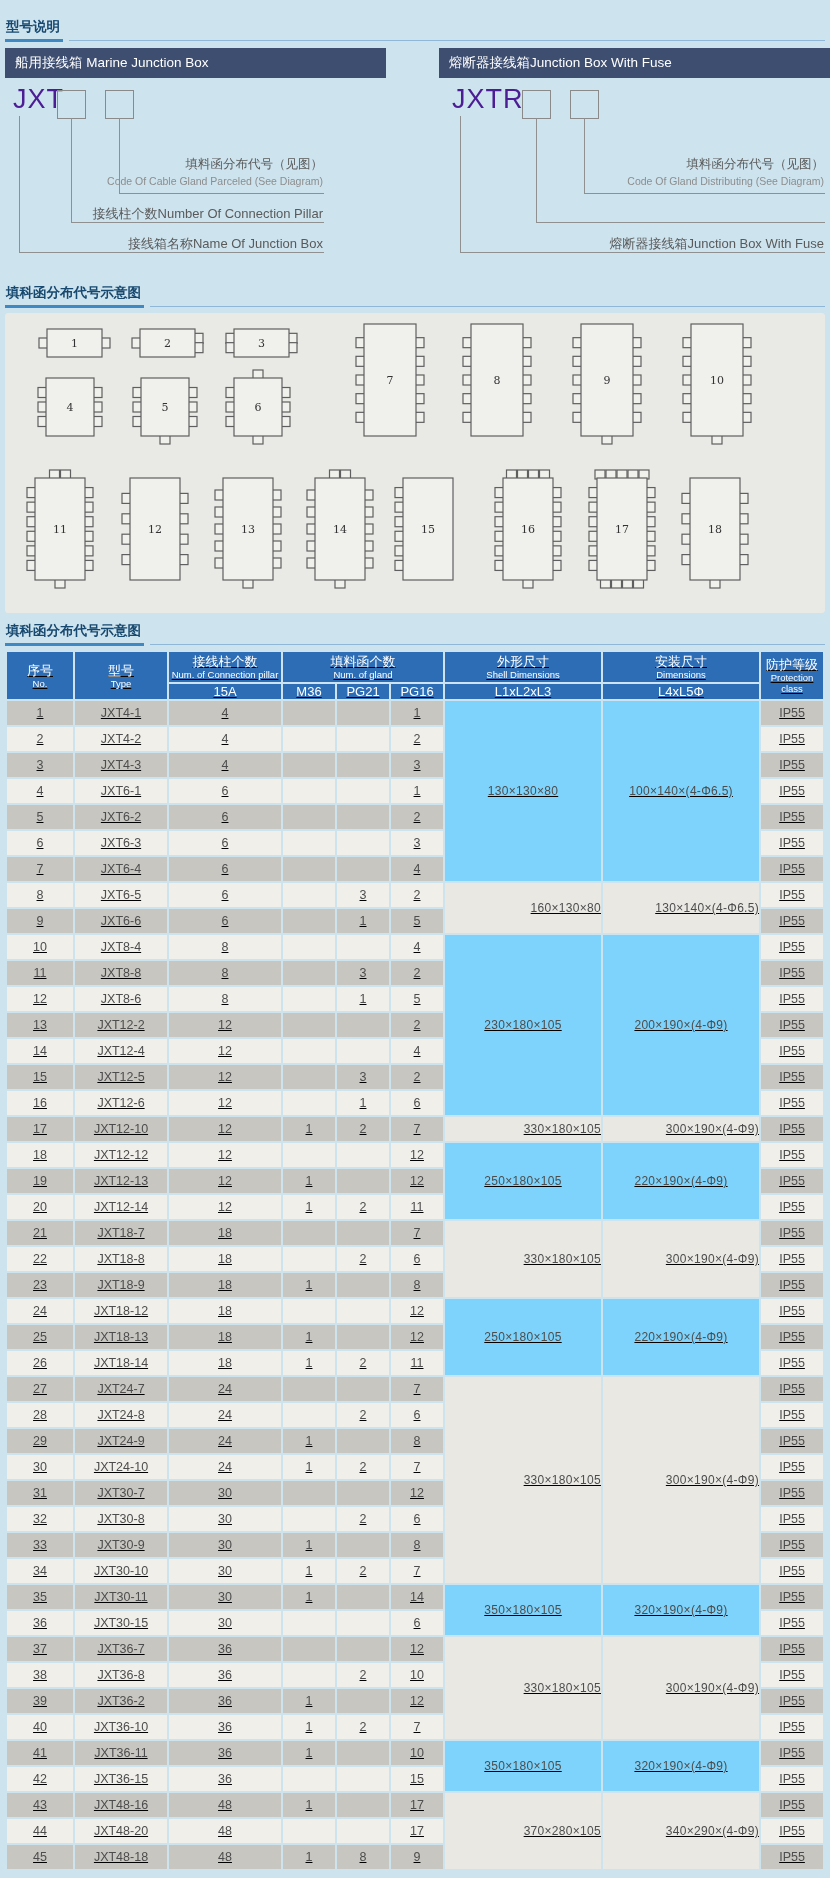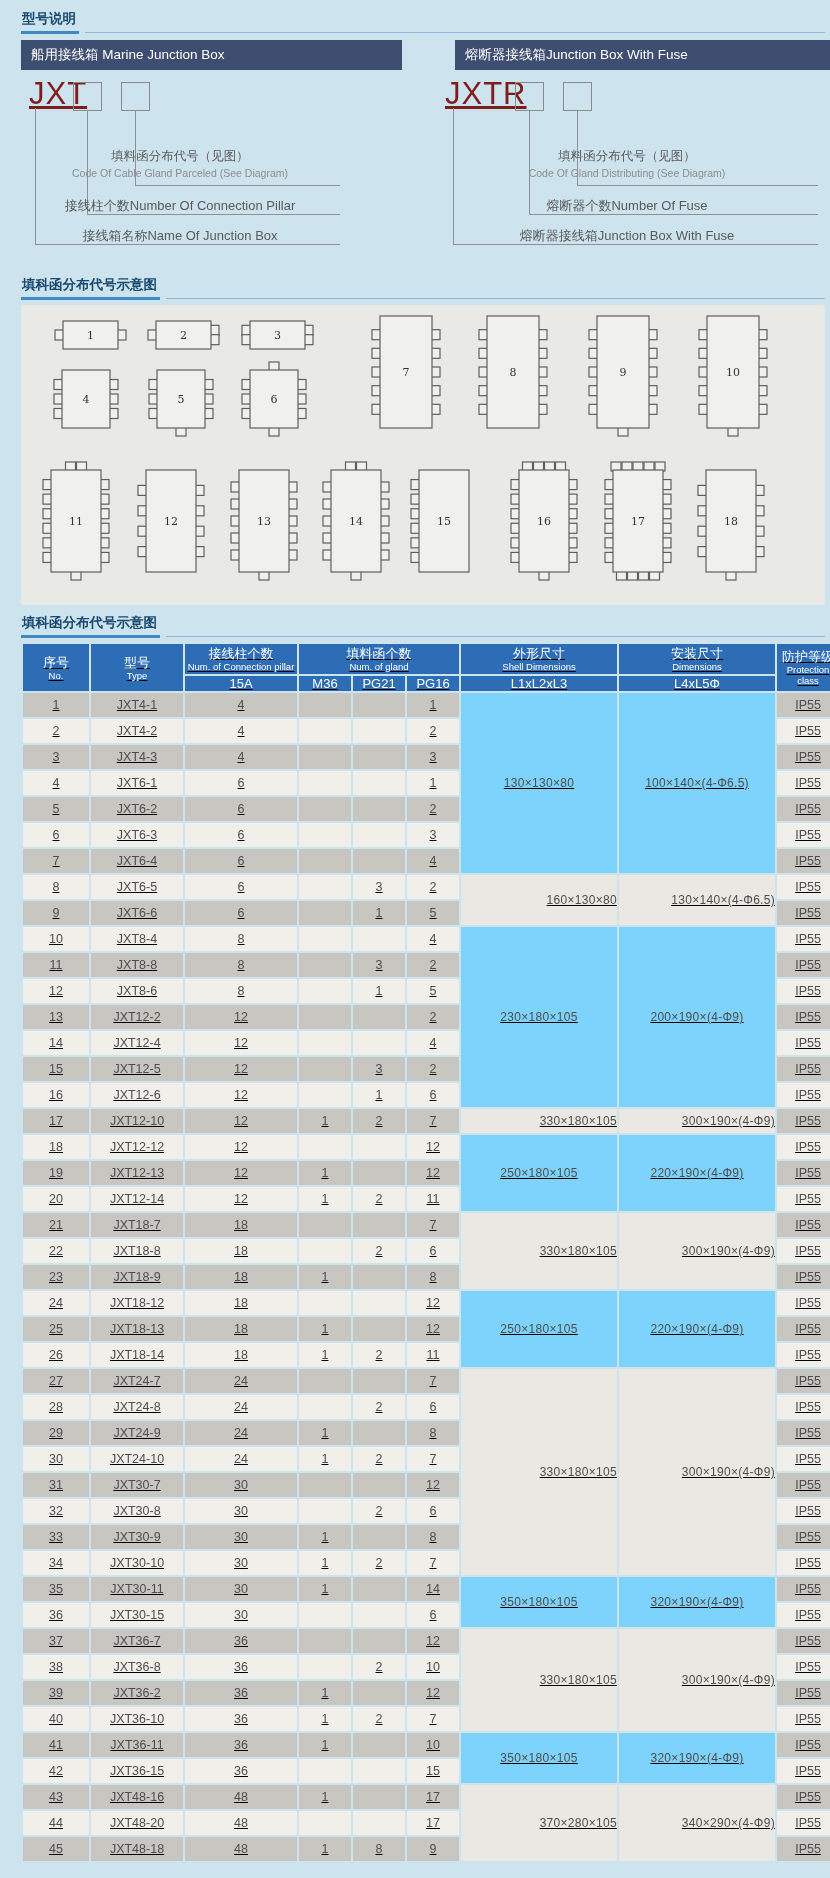--- a/index.html
+++ b/index.html
@@ -2,46 +2,46 @@
 <html><head>
 <meta charset="utf-8">
 <style>
   html,body{margin:0;padding:0;}
   body{
     width:830px;height:1878px;
     background:#cde3ee;
     font-family:"Liberation Sans",sans-serif;
     -webkit-font-smoothing:antialiased;
   }
-  .wrap{padding-top:10px;margin-left:16px;}
+  .wrap{padding-top:18px;}
 
   
   .sec-title{display:flex;align-items:flex-end;margin:0 5px;}
   .sec-title .t{
     font-size:13.5px;font-weight:bold;color:#17486f;
     padding:0 3px 3px 1px;border-bottom:3px solid #3e88c4;white-space:nowrap;
   }
   .sec-title .rule{flex:1;border-bottom:1px solid #8fb8d8;margin:0 0 1px 6px;}
 
   
   .bars{display:flex;margin-top:6px;border-radius:9px;}
   .bar{background:#3e4e70;color:#ffffff;font-size:13.5px;height:30px;line-height:30px;padding-left:10px;}
   .bar-left{width:371px;margin-left:5px;}
   .bar-spacer{width:53px;}
   .bar-right{flex:1;}
 
   
   .diagrams{position:relative;height:182px;}
   .pd{position:absolute;top:0;height:182px;}
   .pd-left{left:5px;width:392px;}
-  .pd-right{left:421px;width:386px;}
-  .model-code{position:absolute;left:8px;top:6px;font-size:31px;color:#7f1d1d;letter-spacing:1px;text-decoration:underline;}
+  .pd-right{left:444px;width:386px;}
+  .model-code{position:absolute;left:8px;top:6px;font-size:27px;color:#4c1d95;letter-spacing:1px;}
   .code-box{position:absolute;top:12px;width:27px;height:27px;border:1px solid #8a8a8a;}
   .conn{position:absolute;border-left:1px solid #909090;border-bottom:1px solid #909090;}
-  .lbl{position:absolute;left:0;text-align:center;color:#5a5a5a;}
+  .lbl{position:absolute;left:0;text-align:right;color:#5a5a5a;}
   .pd-left .lbl{width:318px;}
   .pd-right .lbl{width:380px;}
   .lbl .cn{font-size:12.5px;}
   .lbl .en{font-size:10.5px;color:#8d8d8d;margin-top:2px;}
   .lbl-one{font-size:13px;}
 
   
   .fig-panel{position:relative;height:300px;margin:5px 5px 0;background:#e9e9e6;border-radius:3px;}
   .fig-panel svg{position:absolute;}
 
@@ -99,21 +99,20 @@
       <div class="model-code">JXTR</div>
       <div class="code-box" style="left:78px"></div>
       <div class="code-box" style="left:126px"></div>
       <div class="conn" style="left:140px;top:40px;width:240px;height:75px"></div>
       <div class="conn" style="left:92px;top:40px;width:288px;height:104px"></div>
       <div class="conn" style="left:16px;top:38px;width:364px;height:136px"></div>
       <div class="lbl" style="top:78px">
         <div class="cn">填料函分布代号（见图）</div>
         <div class="en">Code Of Gland Distributing (See Diagram)</div>
       </div>
-      <div class="lbl lbl-one" style="top:127px">熔断器个数Number Of Fuse</div>
       <div class="lbl lbl-one" style="top:157px">熔断器接线箱Junction Box With Fuse</div>
     </div>
   </div>
 
   <div class="sec-title" style="margin-top:24px">
     <span class="t">填科函分布代号示意图</span>
     <div class="rule"></div>
   </div>
 
   <div class="fig-panel">

